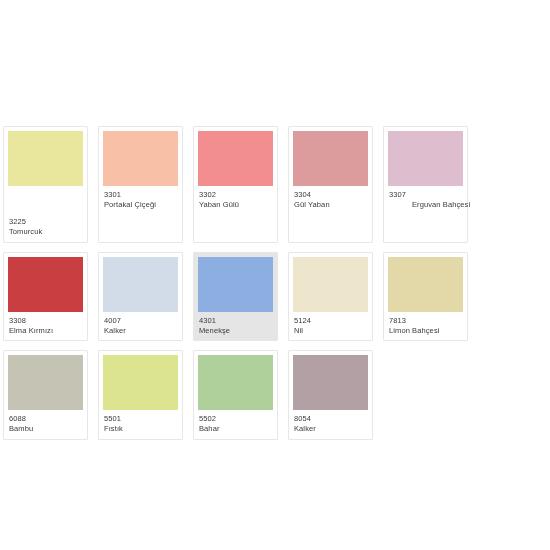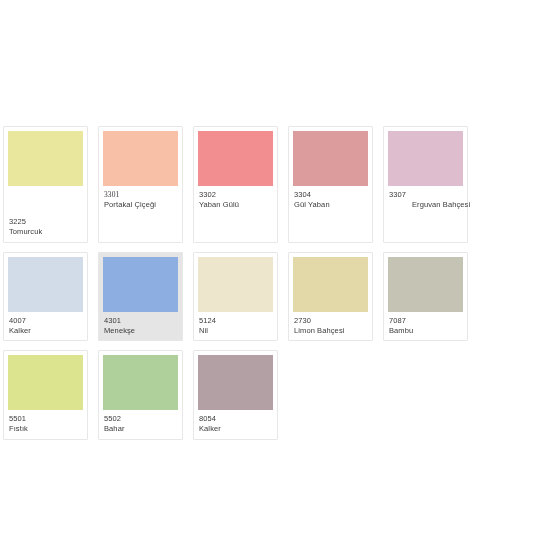--- a/index.html
+++ b/index.html
@@ -83,21 +83,21 @@
       <div class="swatch-card" style="background: rgb(255, 255, 255); border-color: rgb(231, 231, 231); gap: 27px;">
         <span class="swatch-color" style="background-color: rgb(233, 231, 158);"></span>
         <div class="swatch-labels">
           <span class="swatch-code" style="color: rgb(58, 58, 58);">3225</span>
           <span class="swatch-name" style="color: rgb(58, 58, 58);">Tomurcuk</span>
         </div>
       </div>
       <div class="swatch-card" style="background: rgb(255, 255, 255); border-color: rgb(231, 231, 231);">
         <span class="swatch-color" style="background-color: rgb(249, 192, 168);"></span>
         <div class="swatch-labels">
-          <span class="swatch-code" style="color: rgb(58, 58, 58); font-family: Liberation Serif, serif;">3301</span>
+          <span class="swatch-code" style="color: rgb(58, 58, 58);">3301</span>
           <span class="swatch-name" style="color: rgb(58, 58, 58);">Portakal Çiçeği</span>
         </div>
       </div>
       <div class="swatch-card" style="background: rgb(255, 255, 255); border-color: rgb(231, 231, 231);">
         <span class="swatch-color" style="background-color: rgb(242, 142, 144);"></span>
         <div class="swatch-labels">
           <span class="swatch-code" style="color: rgb(58, 58, 58);">3302</span>
           <span class="swatch-name" style="color: rgb(58, 58, 58);">Yaban Gülü</span>
         </div>
       </div>
@@ -106,20 +106,27 @@
         <div class="swatch-labels">
           <span class="swatch-code" style="color: rgb(58, 58, 58);">3304</span>
           <span class="swatch-name" style="color: rgb(58, 58, 58);">Gül Yaban</span>
         </div>
       </div>
       <div class="swatch-card" style="background: rgb(255, 255, 255); border-color: rgb(231, 231, 231);">
         <span class="swatch-color" style="background-color: rgb(222, 189, 206);"></span>
         <div class="swatch-labels">
           <span class="swatch-code" style="color: rgb(58, 58, 58);">3307</span>
           <span class="swatch-name" style="color: rgb(58, 58, 58); padding-left: 23px;">Erguvan Bahçesi</span>
+        </div>
+      </div>
+      <div class="swatch-card" style="background: rgb(255, 255, 255); border-color: rgb(231, 231, 231);">
+        <span class="swatch-color" style="background-color: rgb(201, 63, 65);"></span>
+        <div class="swatch-labels">
+          <span class="swatch-code" style="color: rgb(58, 58, 58);">3308</span>
+          <span class="swatch-name" style="color: rgb(58, 58, 58);">Elma Kırmızı</span>
         </div>
       </div>
       <div class="swatch-card" style="background: rgb(255, 255, 255); border-color: rgb(231, 231, 231);">
         <span class="swatch-color" style="background-color: rgb(210, 220, 232);"></span>
         <div class="swatch-labels">
           <span class="swatch-code" style="color: rgb(58, 58, 58);">4007</span>
           <span class="swatch-name" style="color: rgb(58, 58, 58);">Kalker</span>
         </div>
       </div>
       <div class="swatch-card" style="background: #e5e5e5; border-color: rgb(231, 231, 231);">
@@ -132,28 +139,28 @@
       <div class="swatch-card" style="background: rgb(255, 255, 255); border-color: rgb(231, 231, 231);">
         <span class="swatch-color" style="background-color: rgb(237, 230, 204);"></span>
         <div class="swatch-labels">
           <span class="swatch-code" style="color: rgb(58, 58, 58);">5124</span>
           <span class="swatch-name" style="color: rgb(58, 58, 58);">Nil</span>
         </div>
       </div>
       <div class="swatch-card" style="background: rgb(255, 255, 255); border-color: rgb(231, 231, 231);">
         <span class="swatch-color" style="background-color: rgb(227, 217, 168);"></span>
         <div class="swatch-labels">
-          <span class="swatch-code" style="color: rgb(58, 58, 58);">2730</span>
+          <span class="swatch-code" style="color: rgb(58, 58, 58);">7813</span>
           <span class="swatch-name" style="color: rgb(58, 58, 58);">Limon Bahçesi</span>
         </div>
       </div>
       <div class="swatch-card" style="background: rgb(255, 255, 255); border-color: rgb(231, 231, 231);">
         <span class="swatch-color" style="background-color: rgb(196, 195, 180);"></span>
         <div class="swatch-labels">
-          <span class="swatch-code" style="color: rgb(58, 58, 58);">7087</span>
+          <span class="swatch-code" style="color: rgb(58, 58, 58);">6088</span>
           <span class="swatch-name" style="color: rgb(58, 58, 58);">Bambu</span>
         </div>
       </div>
       <div class="swatch-card" style="background: rgb(255, 255, 255); border-color: rgb(231, 231, 231);">
         <span class="swatch-color" style="background-color: rgb(221, 228, 144);"></span>
         <div class="swatch-labels">
           <span class="swatch-code" style="color: rgb(58, 58, 58);">5501</span>
           <span class="swatch-name" style="color: rgb(58, 58, 58);">Fıstık</span>
         </div>
       </div>

